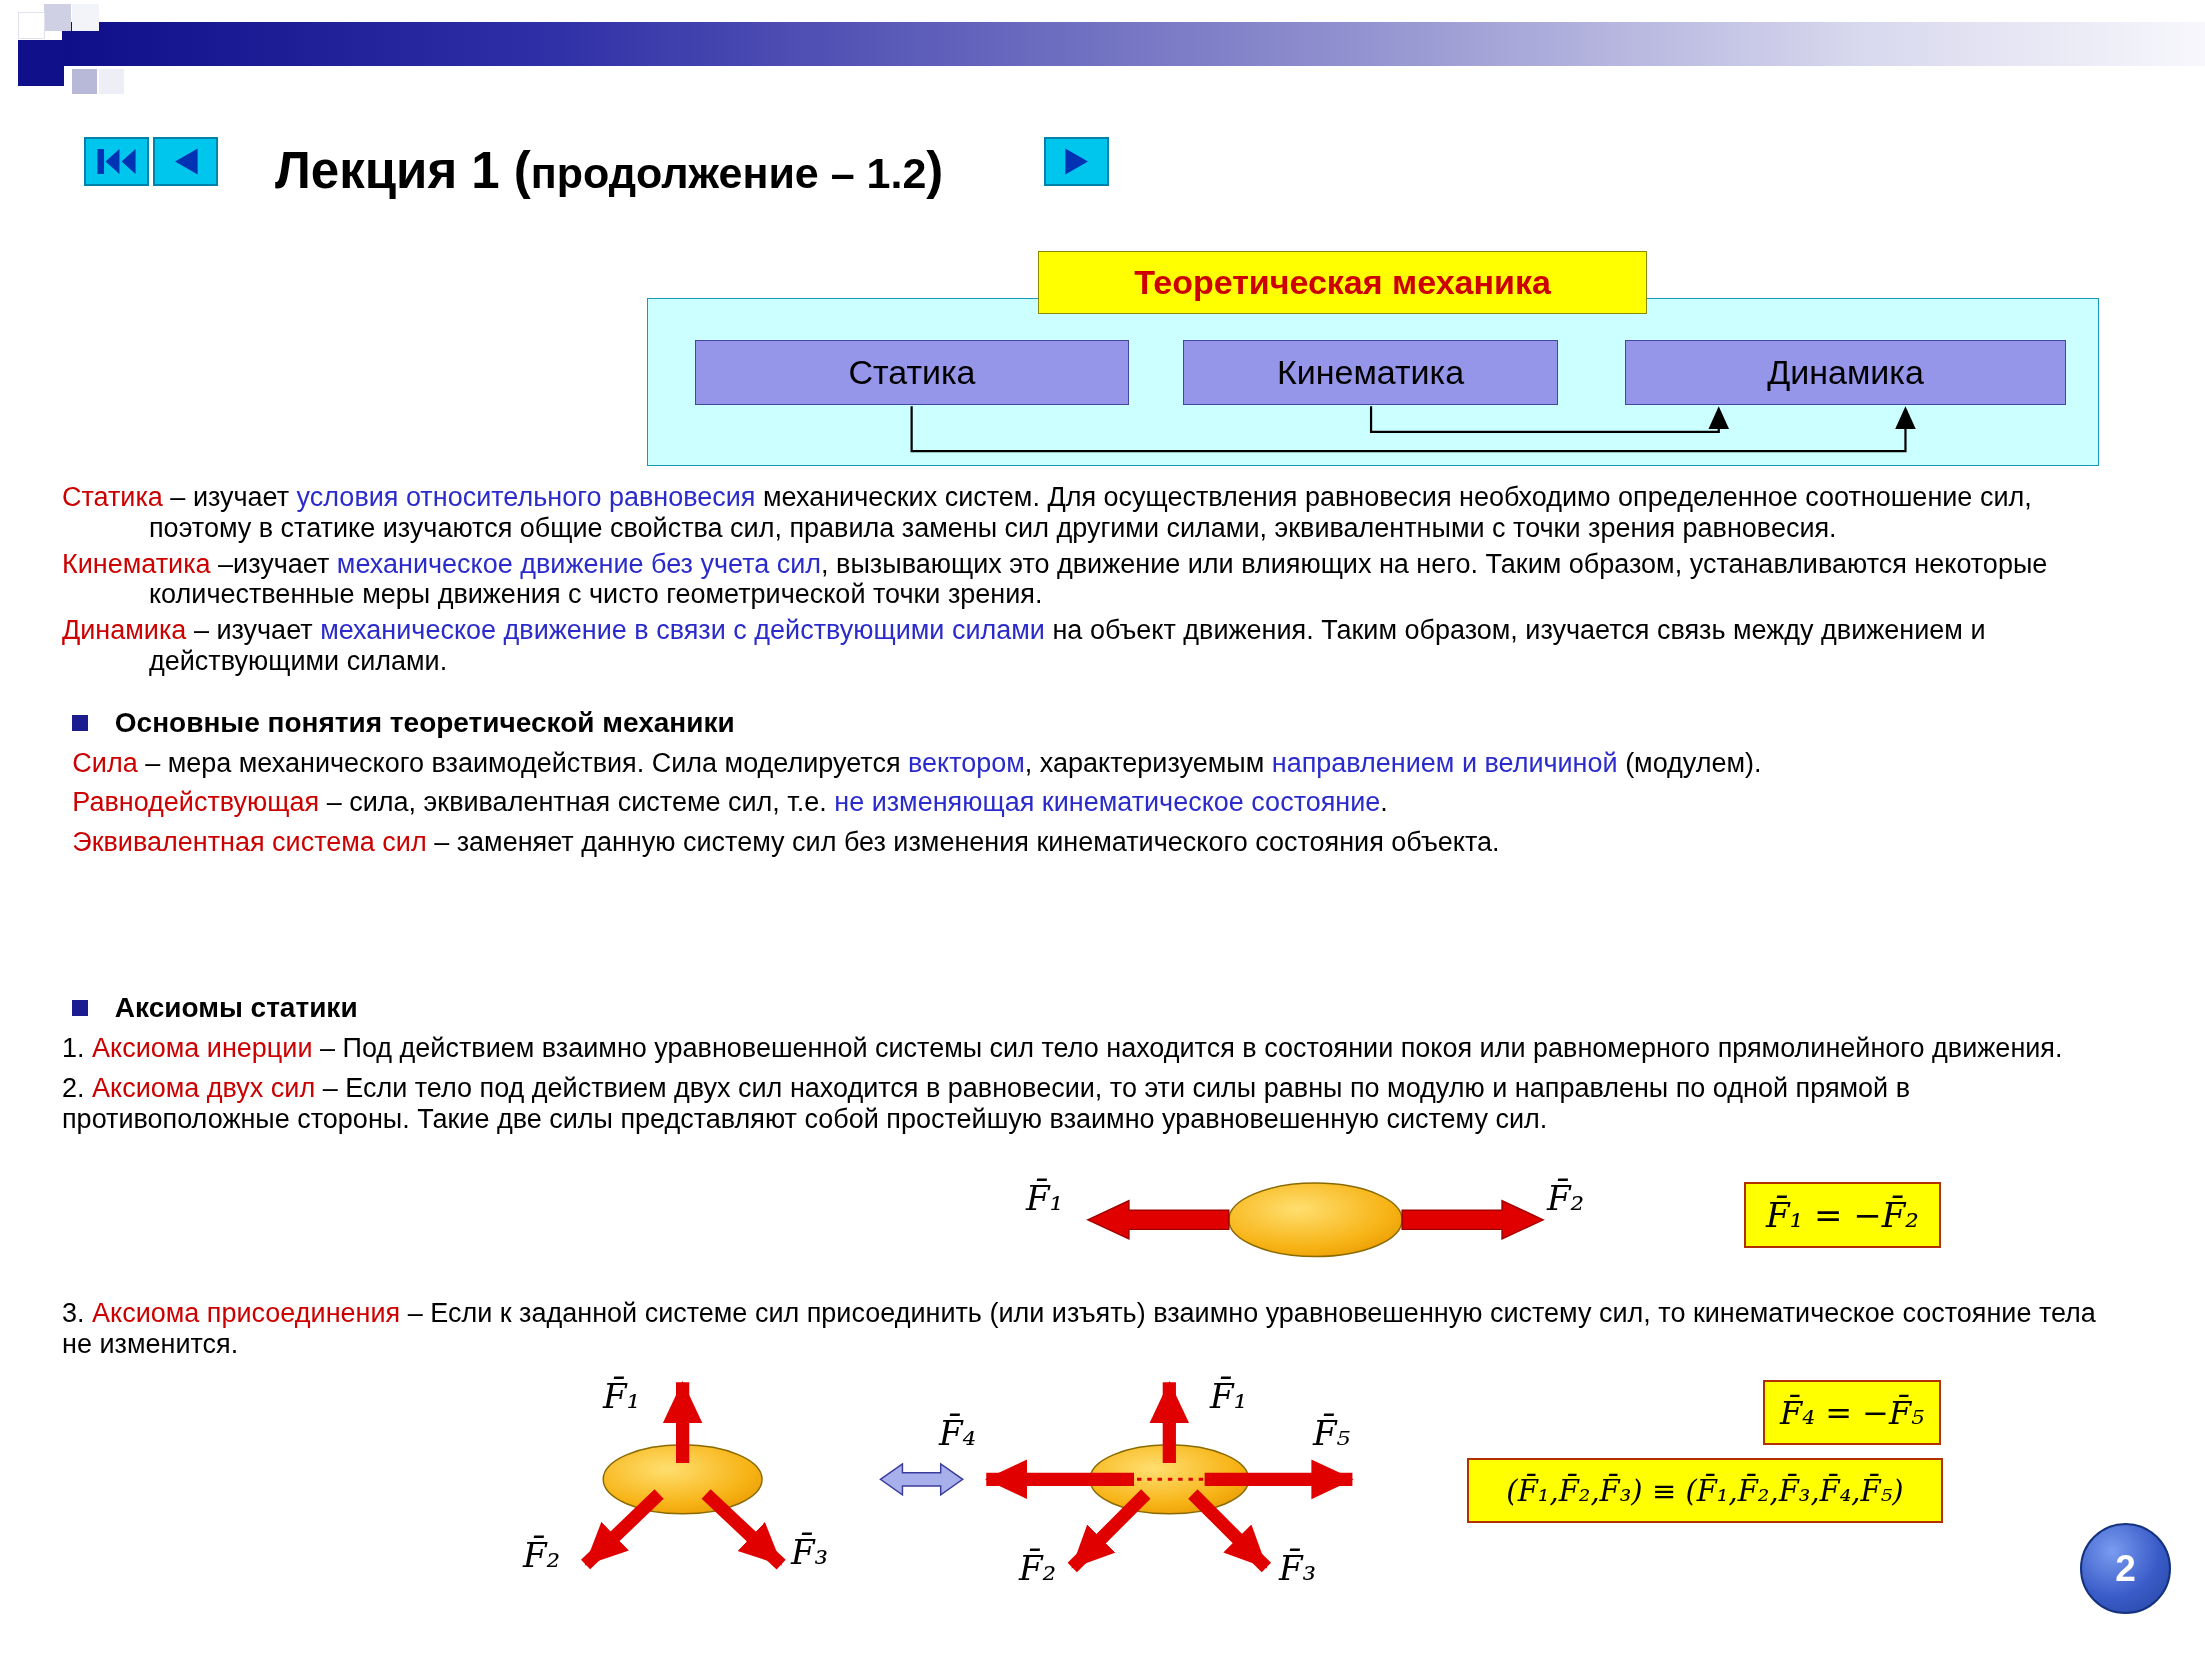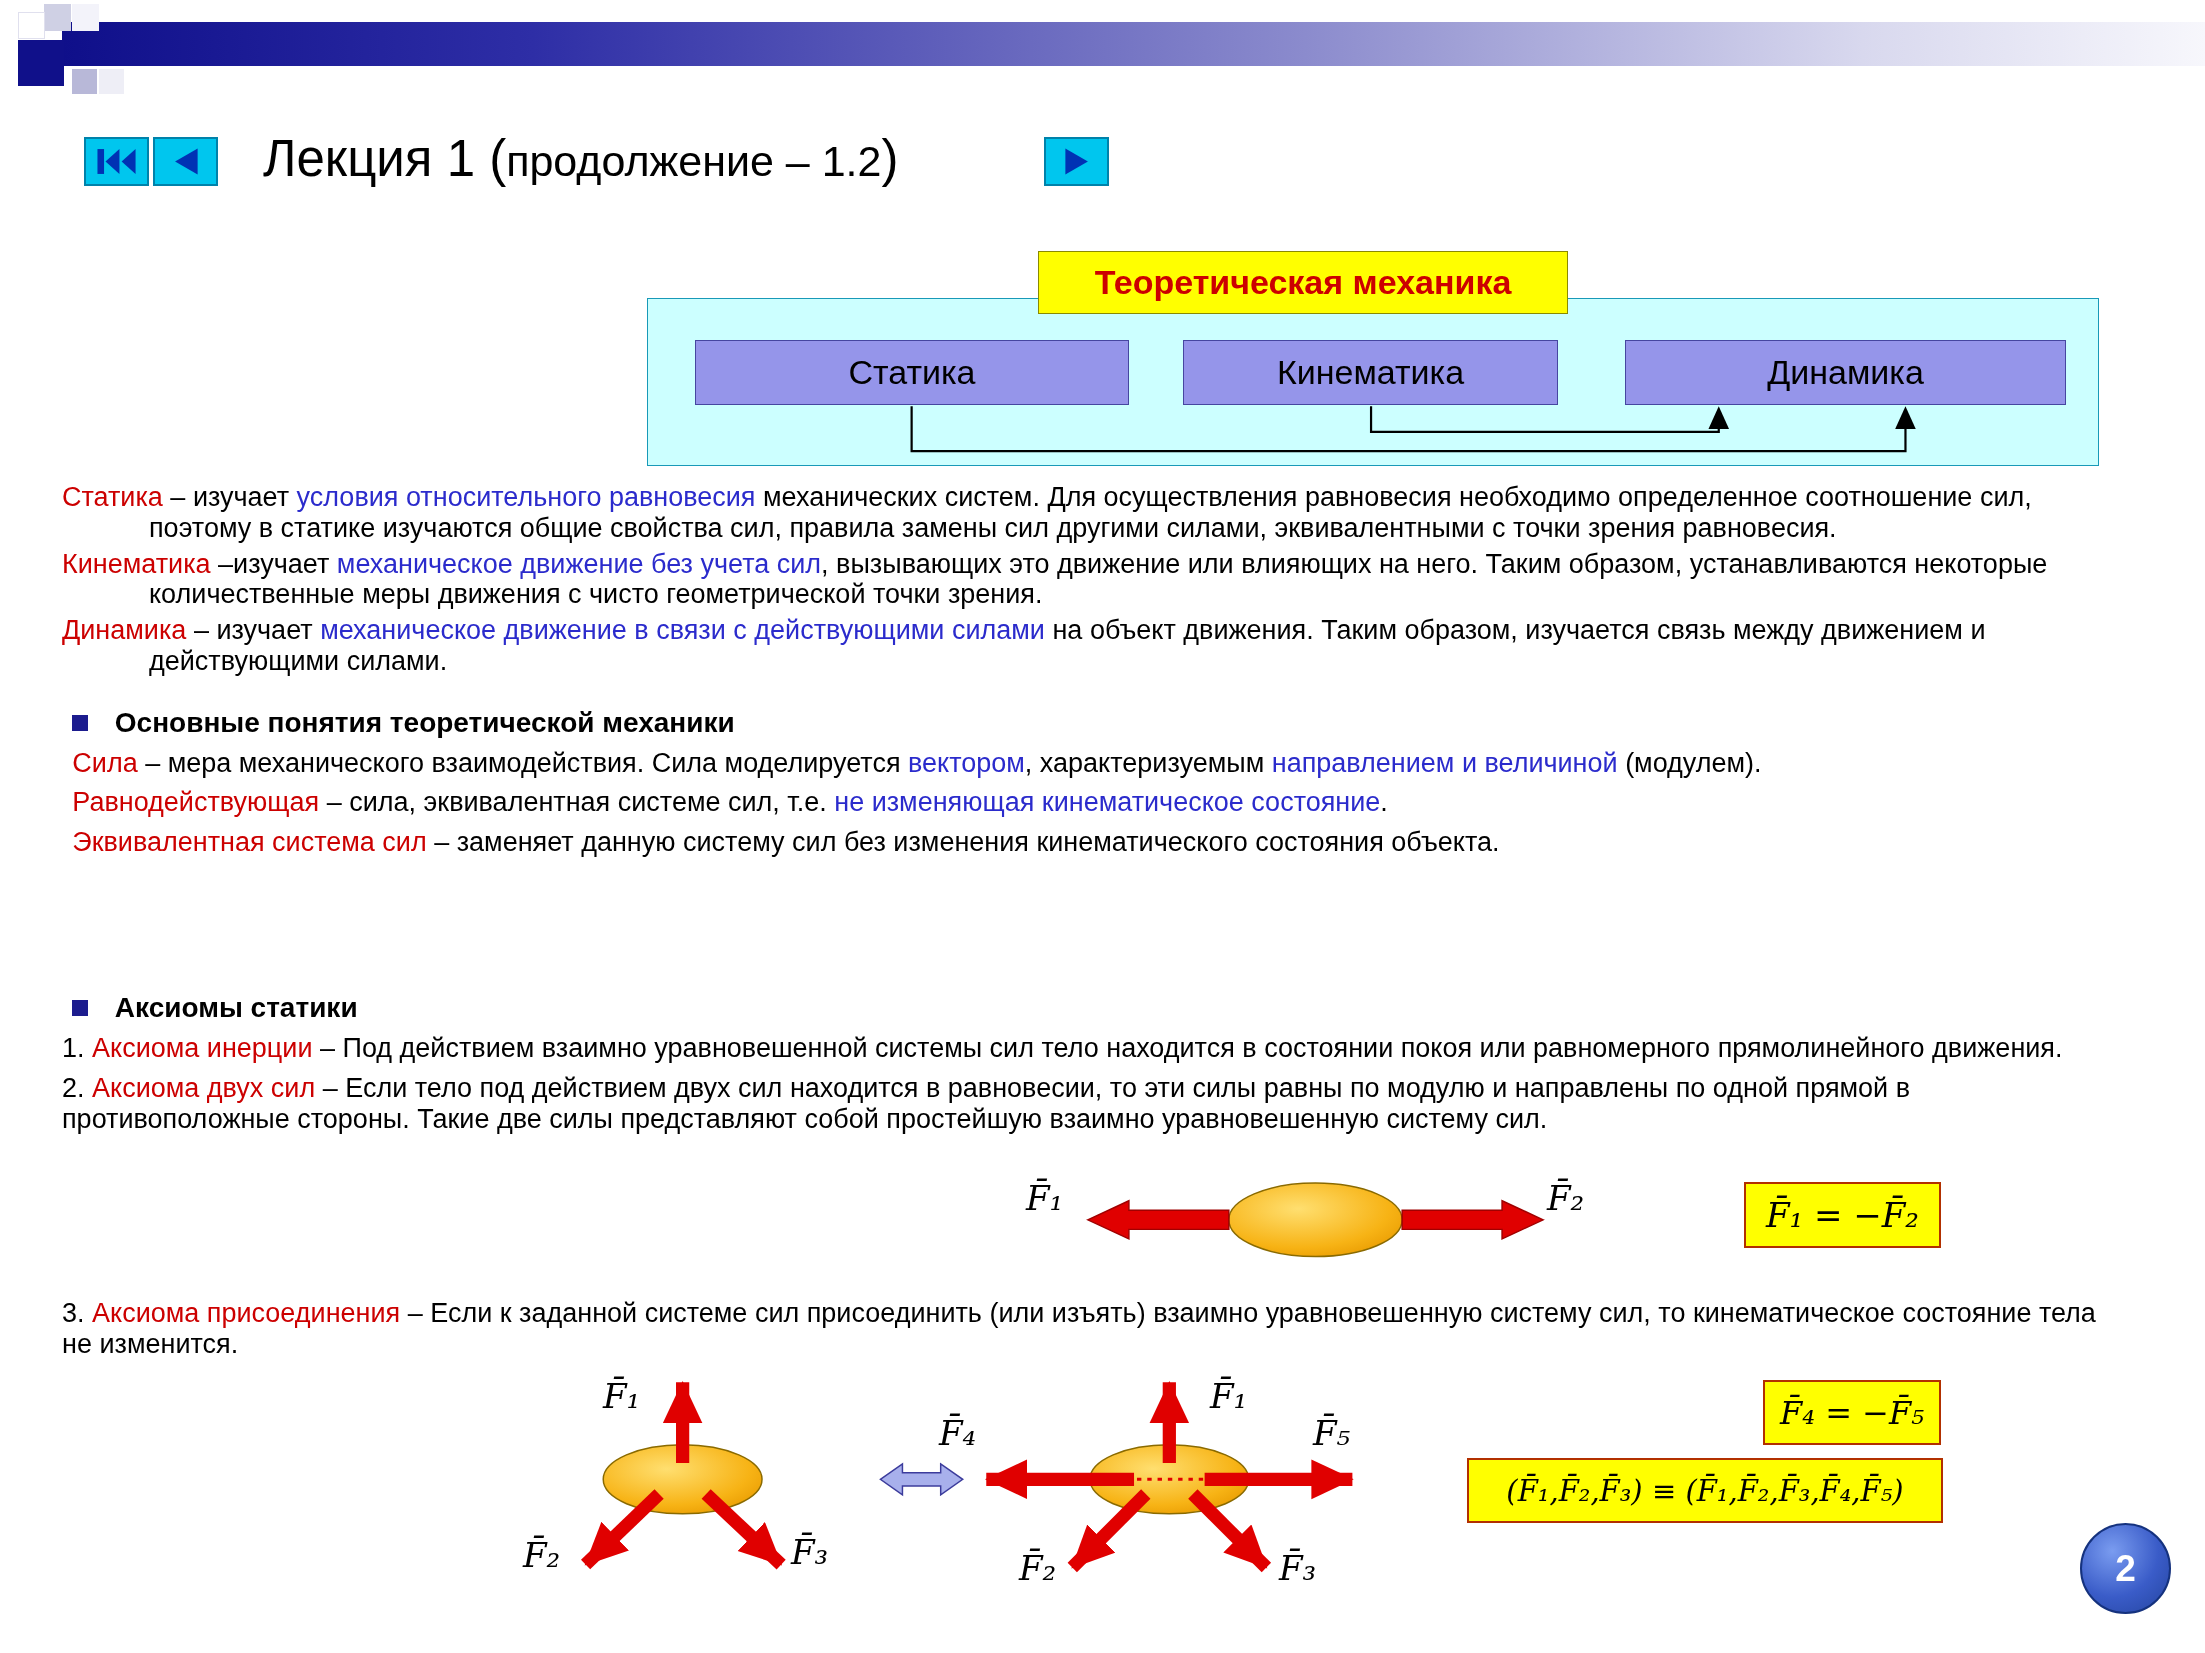--- a/index.html
+++ b/index.html
@@ -16,30 +16,30 @@
   .sqbig{left:17.6px;top:40px;width:46px;height:46px;background:#10108a;}
   .sq4{left:72px;top:69px;width:25px;height:25px;background:#b8b8d8;}
   .sq5{left:99px;top:69px;width:25px;height:25px;background:#eeeef6;}
 
   
   .navbtn{position:absolute;width:65px;height:49px;background:#00c6ee;border:2.2px solid #0082aa;
           display:flex;align-items:center;justify-content:center;padding:0;cursor:pointer;box-sizing:border-box;}
   .nav-first{left:84px;top:137px;}
   .nav-prev{left:153px;top:137px;}
   .nav-next{left:1044px;top:137px;}
-  .title{position:absolute;left:263px;top:123px;margin:0;font-weight:400;font-size:51px;line-height:71px;color:#000;}
+  .title{position:absolute;left:263px;top:123px;margin:12px;font-weight:700;font-size:51px;line-height:71px;color:#000;}
   .title .tsub{font-size:43px;}
 
   
   .intro{position:absolute;left:62px;top:247px;margin:0;font-size:27px;}
 
   
   .panel{position:absolute;left:647px;top:298px;width:1452px;height:168px;background:#ccffff;
          border:1.5px solid #1899b8;box-sizing:border-box;}
-  .rootnode{position:absolute;left:1038px;top:251px;width:530px;height:63px;background:#ffff00;
+  .rootnode{position:absolute;left:1038px;top:251px;width:609px;height:63px;background:#ffff00;
             border:1.5px solid #8a8a00;box-sizing:border-box;display:flex;align-items:center;justify-content:center;
             font-size:34px;font-weight:bold;color:#cc0000;}
   .node{position:absolute;top:340px;height:65px;background:#9595ea;border:1.5px solid #4646a0;box-sizing:border-box;
         display:flex;align-items:center;justify-content:center;font-size:34px;color:#000;}
   .node1{left:695px;width:434px;}
   .node2{left:1183px;width:375px;}
   .node3{left:1625px;width:441px;}
   .connectors{position:absolute;left:647px;top:298px;}
 
   

